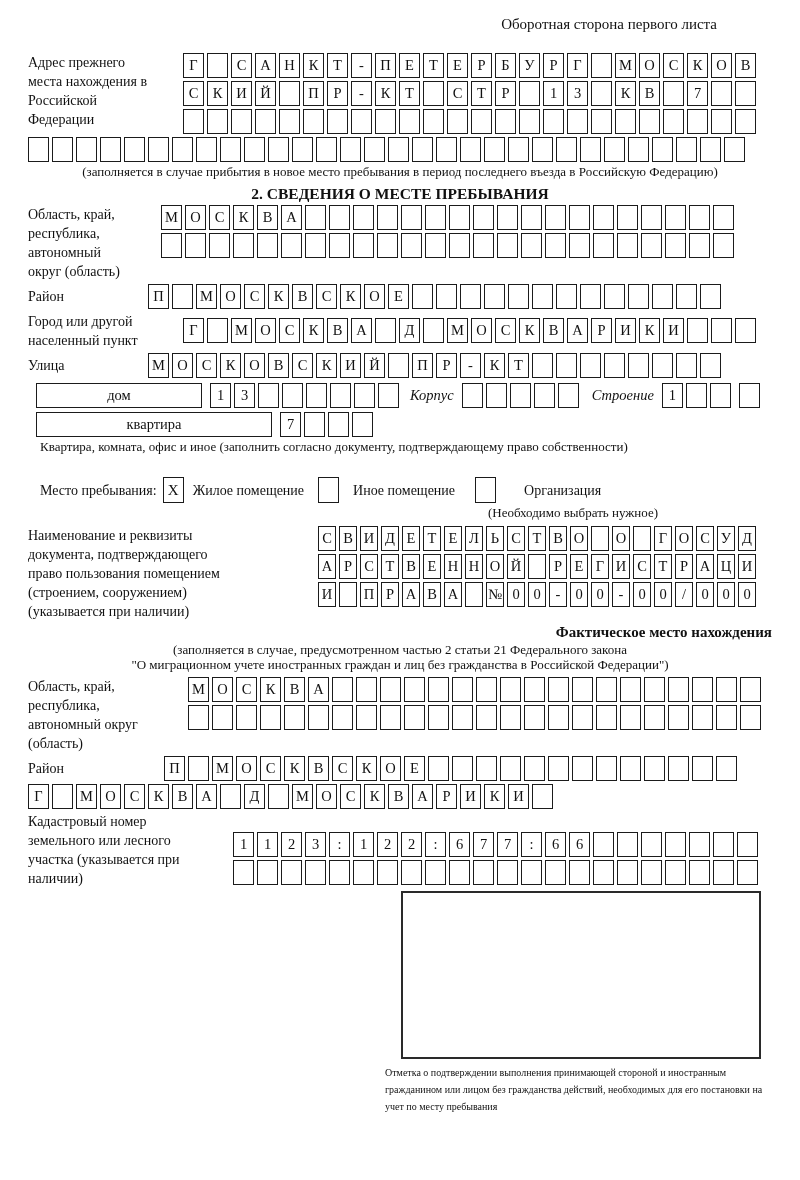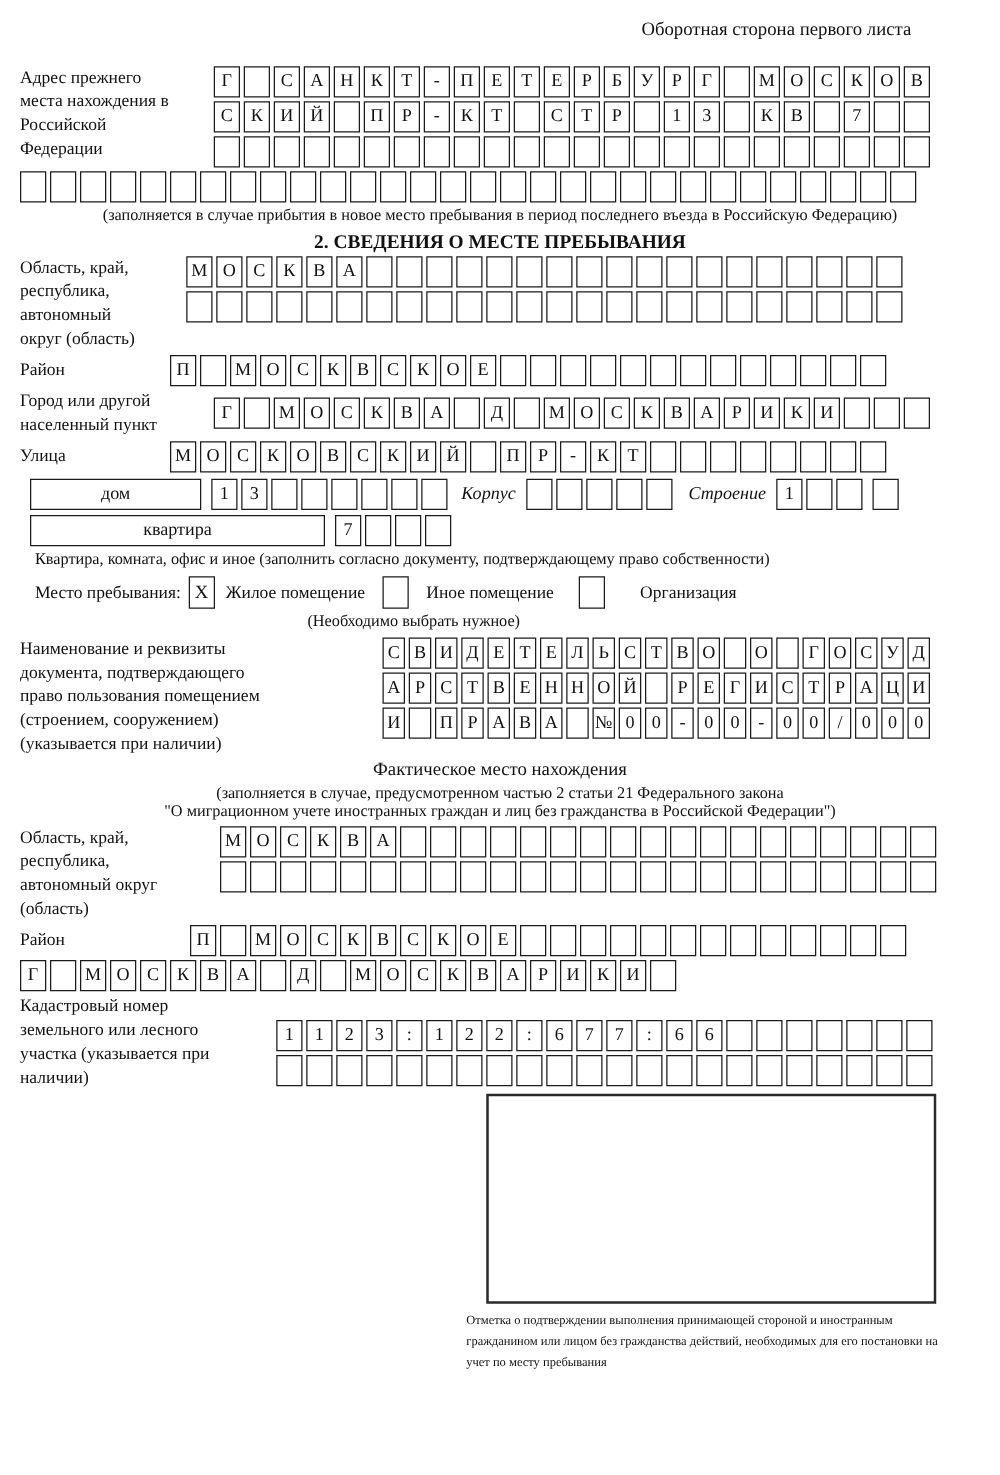--- a/index.html
+++ b/index.html
@@ -1,21 +1,21 @@
 <!DOCTYPE html>
 <html><head>
 <meta charset="utf-8">
 <style>
   html,body{margin:0;padding:0;}
   body{
     width:800px;height:1180px;overflow:hidden;
     background:#ffffff;color:#111;
     font-family:"Liberation Serif", serif;
   }
-  .page{box-sizing:border-box;width:800px;height:1180px;padding:0 16px;}
+  .page{box-sizing:border-box;width:800px;height:1180px;padding:0 28px;}
   .toptitle{text-align:right;padding:16px 55px 0 0;font-size:15px;}
   .frow{display:flex;column-gap:3px;margin-top:3px;align-items:flex-start;}
   .frow.vcenter{align-items:center;}
   .lbl{flex:0 0 auto;font-size:14px;line-height:19px;}
   .lbl .w{display:inline-block;}
   .grid{display:flex;flex-direction:column;gap:3px;}
   .cells{display:flex;gap:3px;}
   .cell{
     flex:0 0 auto;box-sizing:border-box;width:21px;height:25px;
     border:1.5px solid #1b1b1b;display:flex;align-items:center;justify-content:center;
@@ -29,21 +29,21 @@
   }
   .inlbl{font-size:14.5px;line-height:25px;flex:0 0 auto;font-style:italic;}
   .chk{
     flex:0 0 auto;box-sizing:border-box;width:21px;height:26px;border:1.6px solid #1b1b1b;
     display:flex;align-items:center;justify-content:center;font-size:15px;
   }
   .note{font-size:13px;line-height:15.5px;margin-top:2px;}
   .indent{margin-left:12px;}
   .center{text-align:center;}
   .hdr{font-weight:bold;font-size:15.5px;text-align:center;margin-top:5px;}
-  .hdr2{font-weight:normal;font-size:15px;text-align:center;margin-top:3px;}
+  .hdr2{font-weight:bold;font-size:15px;text-align:right;margin-top:3px;}
   .stampbox{
     box-sizing:border-box;width:360px;height:168px;border:2px solid #2a2a2a;
     margin-left:373px;margin-top:3px;background:#fff;
   }
   .stampnote{
     width:390px;margin-left:357px;margin-top:5px;text-align:left;
     font-size:10px;line-height:17px;font-family:Liberation Serif, serif;
   }
   .pt20{padding-top:20px;}
 </style>
@@ -321,21 +321,21 @@
         <span class="cell"></span>
         <span class="cell"></span>
         <span class="cell"></span>
         <span class="cell"></span>
         <span class="cell"></span>
         <span class="cell"></span>
       </div>
   </div>
 
   <div class="frow vcenter" style="margin-top:5px">
-    <div class="widebox" style="width:137px;margin-left:8px">дом</div>
+    <div class="widebox" style="width:166px;margin-left:8px">дом</div>
     <div class="cells" style="margin-left:5px">
         <span class="cell">1</span>
         <span class="cell">3</span>
         <span class="cell"></span>
         <span class="cell"></span>
         <span class="cell"></span>
         <span class="cell"></span>
         <span class="cell"></span>
         <span class="cell"></span>
       </div>
@@ -360,30 +360,30 @@
     <div class="widebox" style="width:236px;margin-left:8px">квартира</div>
     <div class="cells" style="margin-left:5px">
         <span class="cell">7</span>
         <span class="cell"></span>
         <span class="cell"></span>
         <span class="cell"></span>
       </div>
   </div>
   <div class="note indent">Квартира, комната, офис и иное (заполнить согласно документу, подтверждающему право собственности)</div>
 
-  <div class="frow vcenter" style="margin-top:7px;column-gap:0">
+  <div class="frow vcenter" style="margin-top:23px;column-gap:0">
     <div class="lbl" style="margin-left:12px">Место пребывания:</div>
     <div class="chk" style="margin-left:6px">X</div>
     <div class="lbl" style="margin-left:9px">Жилое помещение</div>
     <div class="chk" style="margin-left:14px"></div>
     <div class="lbl" style="margin-left:14px">Иное помещение</div>
     <div class="chk" style="margin-left:20px"></div>
     <div class="lbl" style="margin-left:28px">Организация</div>
   </div>
-  <div class="note" style="width:630px;text-align:center">(Необходимо выбрать нужное)</div>
+  <div class="note" style="width:630px;text-align:right">(Необходимо выбрать нужное)</div>
 
   <div class="frow" style="margin-top:5px">
     <div class="lbl" style="flex-basis:287px">
       <span class="w" style="max-width:192px">Наименование и реквизиты документа, подтверждающего право пользования помещением (строением, сооружением) (указывается при наличии)</span>
     </div>
     <div class="grid narrow">
       <div class="cells">
           <span class="cell">С</span>
           <span class="cell">В</span>
           <span class="cell">И</span>

